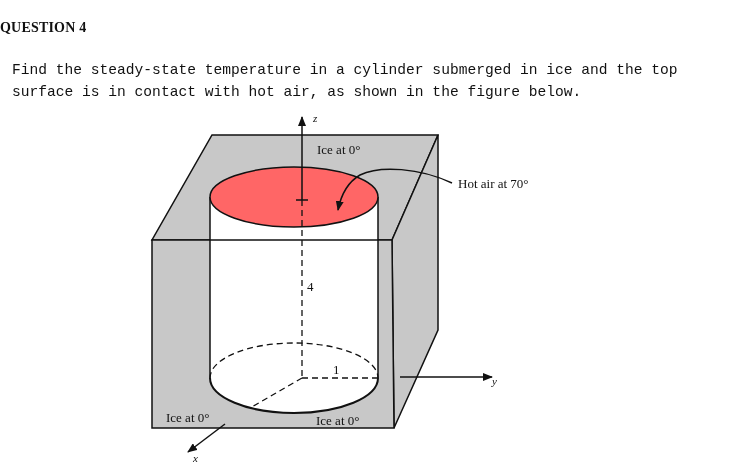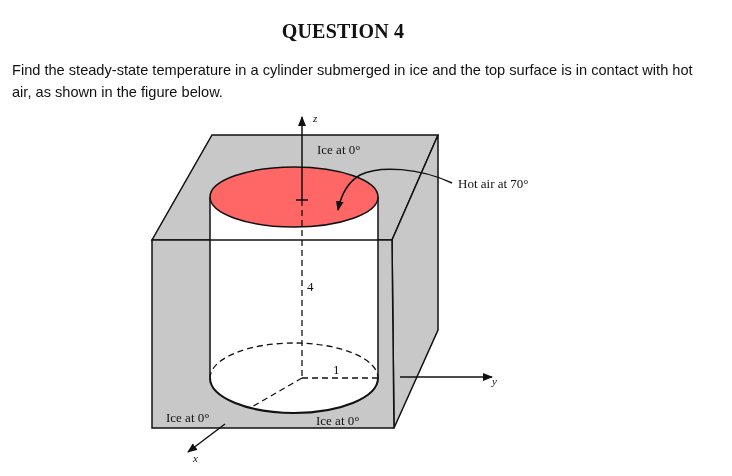--- a/index.html
+++ b/index.html
@@ -1,21 +1,21 @@
 <!DOCTYPE html>
 <html><head>
 <meta charset="utf-8">
 <style>
   html, body { margin: 0; padding: 0; background: #ffffff; }
   body { width: 732px; height: 476px; position: relative; overflow: hidden;
          font-family: "DejaVu Serif", "Liberation Serif", serif; color: #111; }
-  .title { position: absolute; top: 20px; left: 0; width: 686px; text-align: center;
-           font-family: "Liberation Serif", serif; font-weight: bold; font-size: 20px; letter-spacing: 0.2px; }
+  .title { position: absolute; top: 20px; left: 0; width: 686px; text-align: left;
+           font-family: "Liberation Serif", serif; font-weight: bold; font-size: 14px; letter-spacing: 0.2px; }
   .para { position: absolute; left: 12px; top: 59px; width: 690px;
-          font-family: Liberation Sans, sans-serif; font-size: 14.6px; line-height: 22px; }
+          font-family: Liberation Mono, monospace; font-size: 14.6px; line-height: 22px; }
   svg { position: absolute; left: 0; top: 0; }
   .lbl { font-family: "Liberation Serif", serif; font-size: 13px; fill: #111; }
   .ital { font-family: "Liberation Serif", serif; font-style: italic; font-size: 11px; fill: #111; }
 </style>
 </head>
 <body>
 
 <div class="title">QUESTION 4</div>
 <div class="para">Find the steady-state temperature in a cylinder submerged in ice and the top surface is in contact with hot air, as shown in the figure below.</div>
 

